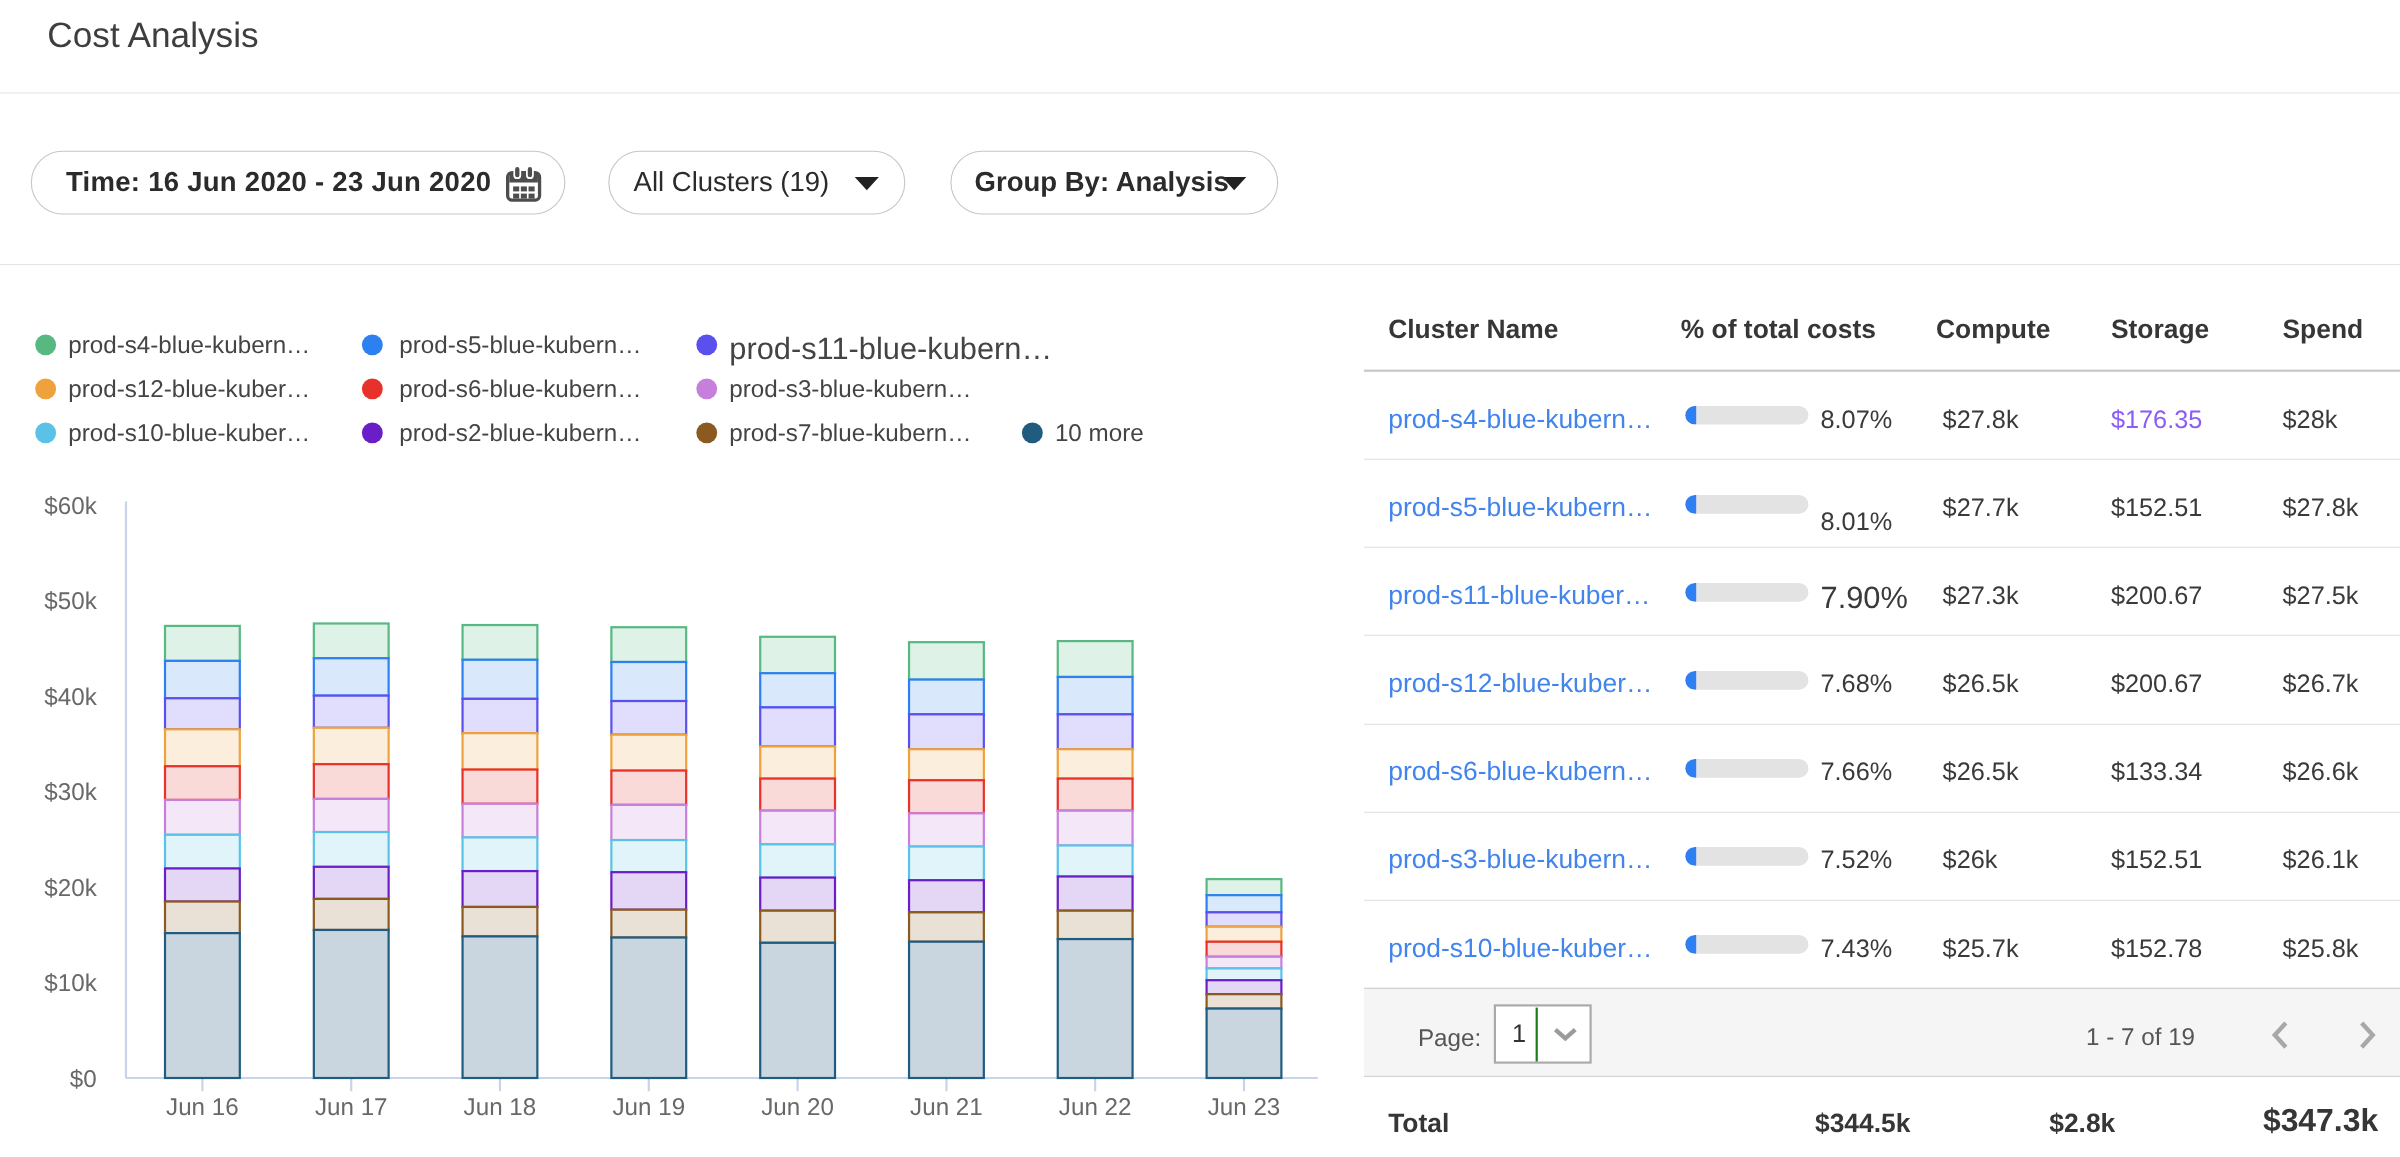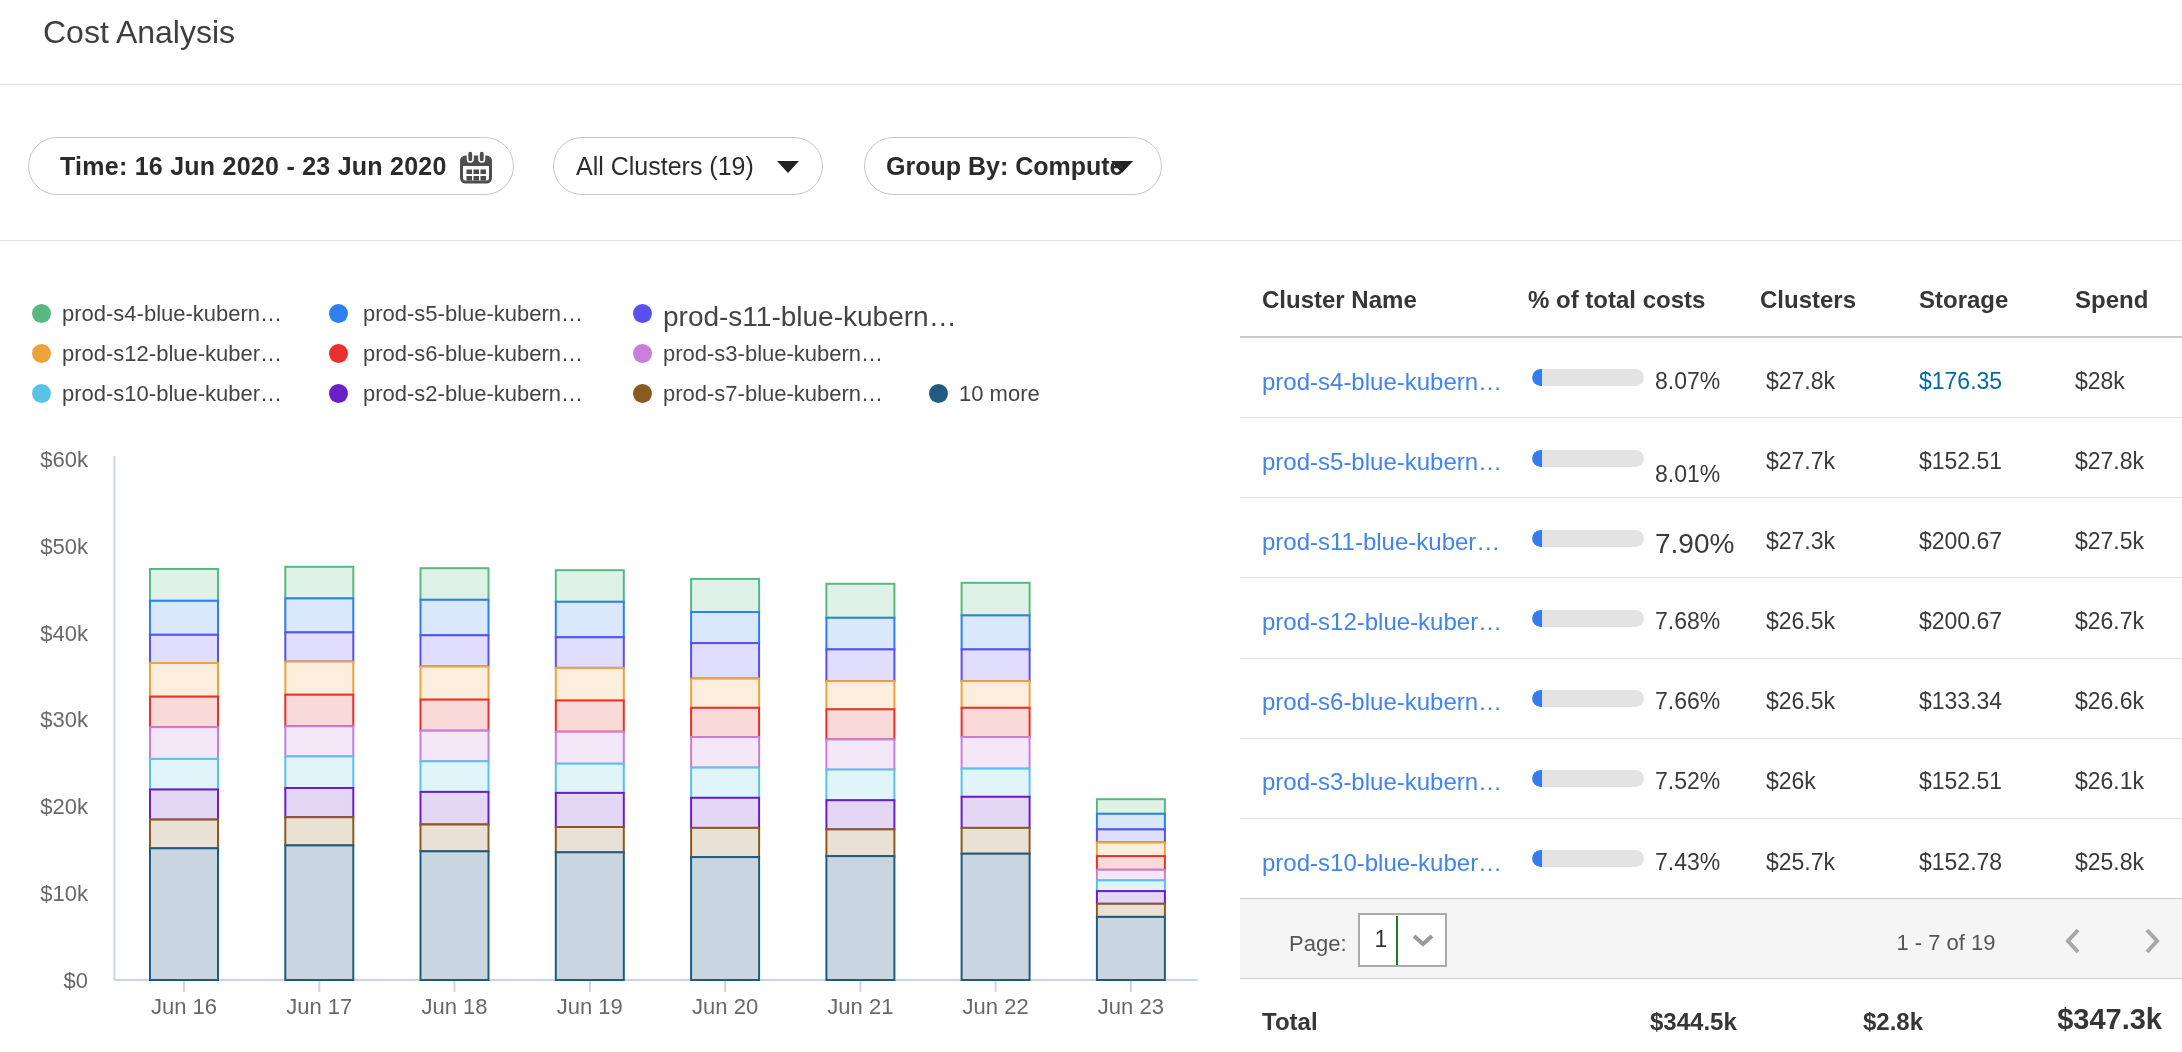--- a/index.html
+++ b/index.html
@@ -28,21 +28,21 @@
   <svg width="24" height="14" viewBox="0 0 24 14" style="position:absolute;top:22px;left:222px">
       <path d="M1 1 L23 1 L12 13 Z" fill="#222"></path>
     </svg>
 </div>
 <div style="position:absolute;left:576px;top:152px;font-size:25px;font-weight:normal;color:#2b2b2b">All Clusters (19)</div>
 <div style="position:absolute;left:864px;top:137px;width:298px;height:58px;border:1px solid #c6c6c6;border-radius:29px;box-sizing:border-box">
   <svg width="24" height="14" viewBox="0 0 24 14" style="position:absolute;top:22px;left:245px">
       <path d="M1 1 L23 1 L12 13 Z" fill="#222"></path>
     </svg>
 </div>
-<div style="position:absolute;left:886px;top:152px;font-size:25px;font-weight:bold;color:#2b2b2b">Group By: Compute</div>
+<div style="position:absolute;left:886px;top:152px;font-size:25px;font-weight:bold;color:#2b2b2b">Group By: Analysis</div>
 
 <div style="position:absolute;left:0px;top:240px;width:2182px;height:1px;background:#e3e3e3"></div>
 <div style="position:absolute;left:32px;top:304px;width:19px;height:19px;border-radius:50%;background:#57B981"></div>
 <div style="position:absolute;left:62px;top:301px;font-size:22px;color:#444">prod-s4-blue-kubern…</div>
 <div style="position:absolute;left:329px;top:304px;width:19px;height:19px;border-radius:50%;background:#2D80F2"></div>
 <div style="position:absolute;left:363px;top:301px;font-size:22px;color:#444">prod-s5-blue-kubern…</div>
 <div style="position:absolute;left:633px;top:304px;width:19px;height:19px;border-radius:50%;background:#5A50EE"></div>
 <div style="position:absolute;left:663px;top:301px;font-size:28px;color:#444">prod-s11-blue-kubern…</div>
 <div style="position:absolute;left:32px;top:344px;width:19px;height:19px;border-radius:50%;background:#EEA23E"></div>
 <div style="position:absolute;left:62px;top:341px;font-size:22px;color:#444">prod-s12-blue-kuber…</div>
@@ -160,31 +160,31 @@
 <rect x="1096.9" y="842.5" width="68" height="13.6" fill="#FCEEDC" stroke="#EEA23E" stroke-width="2"></rect>
 <rect x="1096.9" y="856.1" width="68" height="13.7" fill="#FADAD8" stroke="#E8312A" stroke-width="2"></rect>
 <rect x="1096.9" y="869.8" width="68" height="10.6" fill="#F4E8F8" stroke="#C77FDC" stroke-width="2"></rect>
 <rect x="1096.9" y="880.4" width="68" height="10.7" fill="#E1F4FA" stroke="#5BC2E7" stroke-width="2"></rect>
 <rect x="1096.9" y="891.1" width="68" height="12.7" fill="#E4D6F5" stroke="#6A1EC8" stroke-width="2"></rect>
 <rect x="1096.9" y="903.8" width="68" height="13.1" fill="#E9E1D6" stroke="#8A5A20" stroke-width="2"></rect>
 <rect x="1096.9" y="916.9" width="68" height="63.1" fill="#C9D6DF" stroke="#1F5C80" stroke-width="2"></rect>
 </svg>
 <div style="position:absolute;left:1262px;top:286px;font-size:24px;font-weight:bold;color:#363636">Cluster Name</div>
 <div style="position:absolute;left:1528px;top:286px;font-size:24px;font-weight:bold;color:#363636">% of total costs</div>
-<div style="position:absolute;left:1760px;top:286px;font-size:24px;font-weight:bold;color:#363636">Clusters</div>
+<div style="position:absolute;left:1760px;top:286px;font-size:24px;font-weight:bold;color:#363636">Compute</div>
 <div style="position:absolute;left:1919px;top:286px;font-size:24px;font-weight:bold;color:#363636">Storage</div>
 <div style="position:absolute;left:2075px;top:286px;font-size:24px;font-weight:bold;color:#363636">Spend</div>
 <div style="position:absolute;left:1240px;top:336px;width:942px;height:2px;background:#c8c8c8"></div>
 <div style="position:absolute;left:1262px;top:368px;font-size:24px;color:#4184eb">prod-s4-blue-kubern…</div>
 <div style="position:absolute;left:1532px;top:369px;width:112px;height:17px;border-radius:9px;background:#e3e3e3;overflow:hidden">
     <div style="width:10px;height:17px;background:#2f7ff3;border-radius:9px 0 0 9px"></div>
   </div>
 <div style="position:absolute;left:1655px;top:368px;font-size:23px;color:#3a3a3a">8.07%</div>
 <div style="position:absolute;left:1766px;top:368px;font-size:23px;color:#3a3a3a">$27.8k</div>
-<div style="position:absolute;left:1919px;top:368px;font-size:23px;color:#0369a1">$176.35</div>
+<div style="position:absolute;left:1919px;top:368px;font-size:23px;color:#8b5cf6">$176.35</div>
 <div style="position:absolute;left:2075px;top:368px;font-size:23px;color:#3a3a3a">$28k</div>
 <div style="position:absolute;left:1240px;top:417px;width:942px;height:1px;background:#e0e0e0"></div>
 <div style="position:absolute;left:1262px;top:448px;font-size:24px;color:#4184eb">prod-s5-blue-kubern…</div>
 <div style="position:absolute;left:1532px;top:450px;width:112px;height:17px;border-radius:9px;background:#e3e3e3;overflow:hidden">
     <div style="width:10px;height:17px;background:#2f7ff3;border-radius:9px 0 0 9px"></div>
   </div>
 <div style="position:absolute;left:1655px;top:461px;font-size:23px;color:#3a3a3a">8.01%</div>
 <div style="position:absolute;left:1766px;top:448px;font-size:23px;color:#3a3a3a">$27.7k</div>
 <div style="position:absolute;left:1919px;top:448px;font-size:23px;color:#3a3a3a">$152.51</div>
 <div style="position:absolute;left:2075px;top:448px;font-size:23px;color:#3a3a3a">$27.8k</div>

